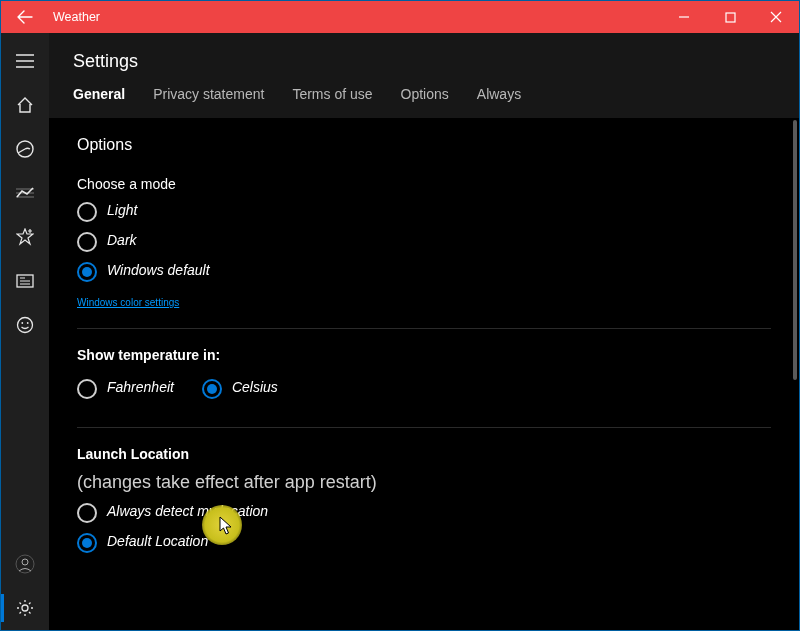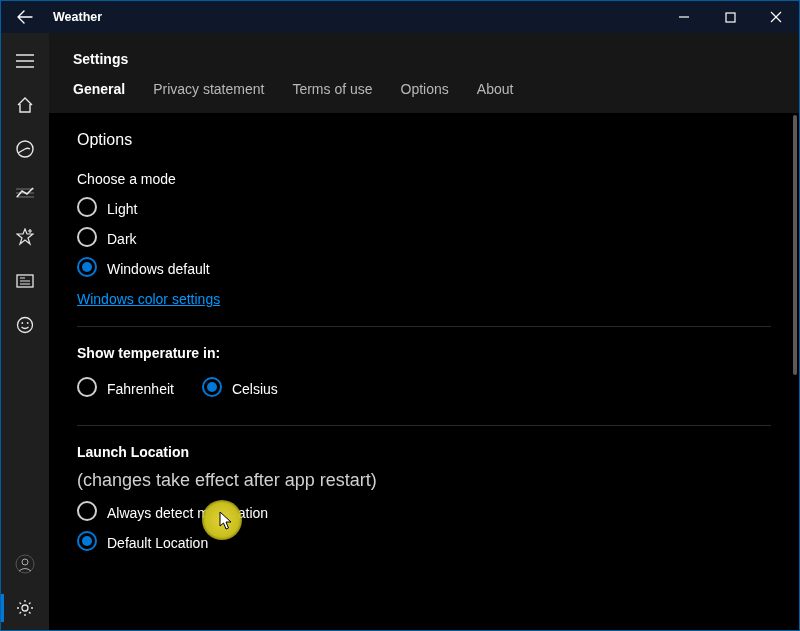--- a/index.html
+++ b/index.html
@@ -1,19 +1,19 @@
 <!DOCTYPE html>
 <html><head>
 <meta charset="utf-8">
 <style>
   * { box-sizing: border-box; margin: 0; padding: 0; }
   html, body { width: 800px; height: 631px; overflow: hidden; font-family: "Segoe UI", Arial, sans-serif; background: #000; }
   .window { width: 800px; height: 631px; background: #000; position: relative; border: 1px solid #005fa1; }
   .titlebar {
-    height: 32px; background: #0f172a; display: flex; align-items: center; color: #fff; font-weight: bold;
+    height: 32px; background: #ef4444; display: flex; align-items: center; color: #fff;
   }
   .titlebar .back {
     width: 48px; height: 32px; display: flex; align-items: center; justify-content: center;
     cursor: pointer;
   }
   .titlebar .title { font-size: 12.5px; flex: 1; padding-left: 4px; }
   .titlebar .winbtn { width: 46px; height: 32px; display: flex; align-items: center; justify-content: center; cursor: pointer; }
   .titlebar .winbtn svg { stroke: #fff; }
 
   .body { display: flex; height: calc(100% - 32px); }
@@ -29,43 +29,43 @@
   .sidebar .navbtn.active::before {
     content: ""; position: absolute; left: 0; top: 8px; bottom: 8px; width: 3px; background: #0078d7;
   }
   .sidebar .spacer { flex: 1; }
   .sidebar svg { stroke: #e6e6e6; fill: none; }
 
   .main { flex: 1; display: flex; flex-direction: column; background: #000; color: #fff; }
   .settings-header {
     background: #171717; padding: 18px 24px 0 24px;
   }
-  .settings-header h1 { font-size: 14px; font-weight: 700; margin-bottom: 14px; }
+  .settings-header h1 { font-size: 18px; font-weight: 400; margin-bottom: 14px; }
   .tabs { display: flex; gap: 28px; padding-bottom: 12px; }
   .tab { font-size: 14px; color: #b8b8b8; cursor: pointer; padding-bottom: 4px; }
   .tab.active { color: #fff; font-weight: 600; }
 
   .content { padding: 18px 28px; overflow: hidden; background: #000; flex: 1; position: relative; }
   .content h2 { font-size: 16px; font-weight: 300; margin-bottom: 22px; color: #fff; }
   .section-label { font-size: 14px; font-weight: 400; margin-bottom: 10px; color: #fff; }
   .section-label.bold { font-weight: 600; }
   .subnote { font-size: 18px; color: #d0d0d0; margin-bottom: 10px; }
 
-  .radio-row { display: flex; align-items: flex-end; margin: 6px 0 10px 0; cursor: pointer; }
+  .radio-row { display: flex; align-items: flex-start; margin: 6px 0 10px 0; cursor: pointer; font-style: italic; }
   .radio-row .radio {
     width: 20px; height: 20px; border: 2px solid #cfcfcf; border-radius: 50%; margin-right: 10px;
     display: flex; align-items: center; justify-content: center;
   }
   .radio-row .radio.checked { border-color: #0078d7; }
   .radio-row .radio.checked::after {
     content: ""; width: 10px; height: 10px; background: #0078d7; border-radius: 50%;
   }
   .radio-row .rlabel { font-size: 14px; color: #fff; }
 
-  .link { color: #0099ff; text-decoration: underline; font-size: 14px; cursor: pointer; display: inline-block; margin-top: 4px; }
+  .link { color: #0099ff; text-decoration: underline; font-size: 10px; cursor: pointer; display: inline-block; margin-top: 4px; }
 
   hr.div { border: none; border-top: 1px solid #2a2a2a; margin: 18px 0; }
 
   .temp-row { display: flex; gap: 28px; }
 
   .cursor-blob {
     position: absolute; width: 40px; height: 40px; border-radius: 50%;
     background: radial-gradient(circle, #e1d23a 0%, #c8bf1c 60%, rgba(200,191,28,0) 100%);
     pointer-events: none; z-index: 40;
   }
@@ -172,21 +172,21 @@
     </div>
 
     <div class="main">
       <div class="settings-header">
         <h1>Settings</h1>
         <div class="tabs">
           <div class="tab active">General</div>
           <div class="tab">Privacy statement</div>
           <div class="tab">Terms of use</div>
           <div class="tab">Options</div>
-          <div class="tab">About</div>
+          <div class="tab">Always</div>
         </div>
       </div>
 
       <div class="content">
         <h2>Options</h2>
 
         
         <div class="section-label">Choose a mode</div>
         <div class="radio-row">
           <div class="radio"></div>

